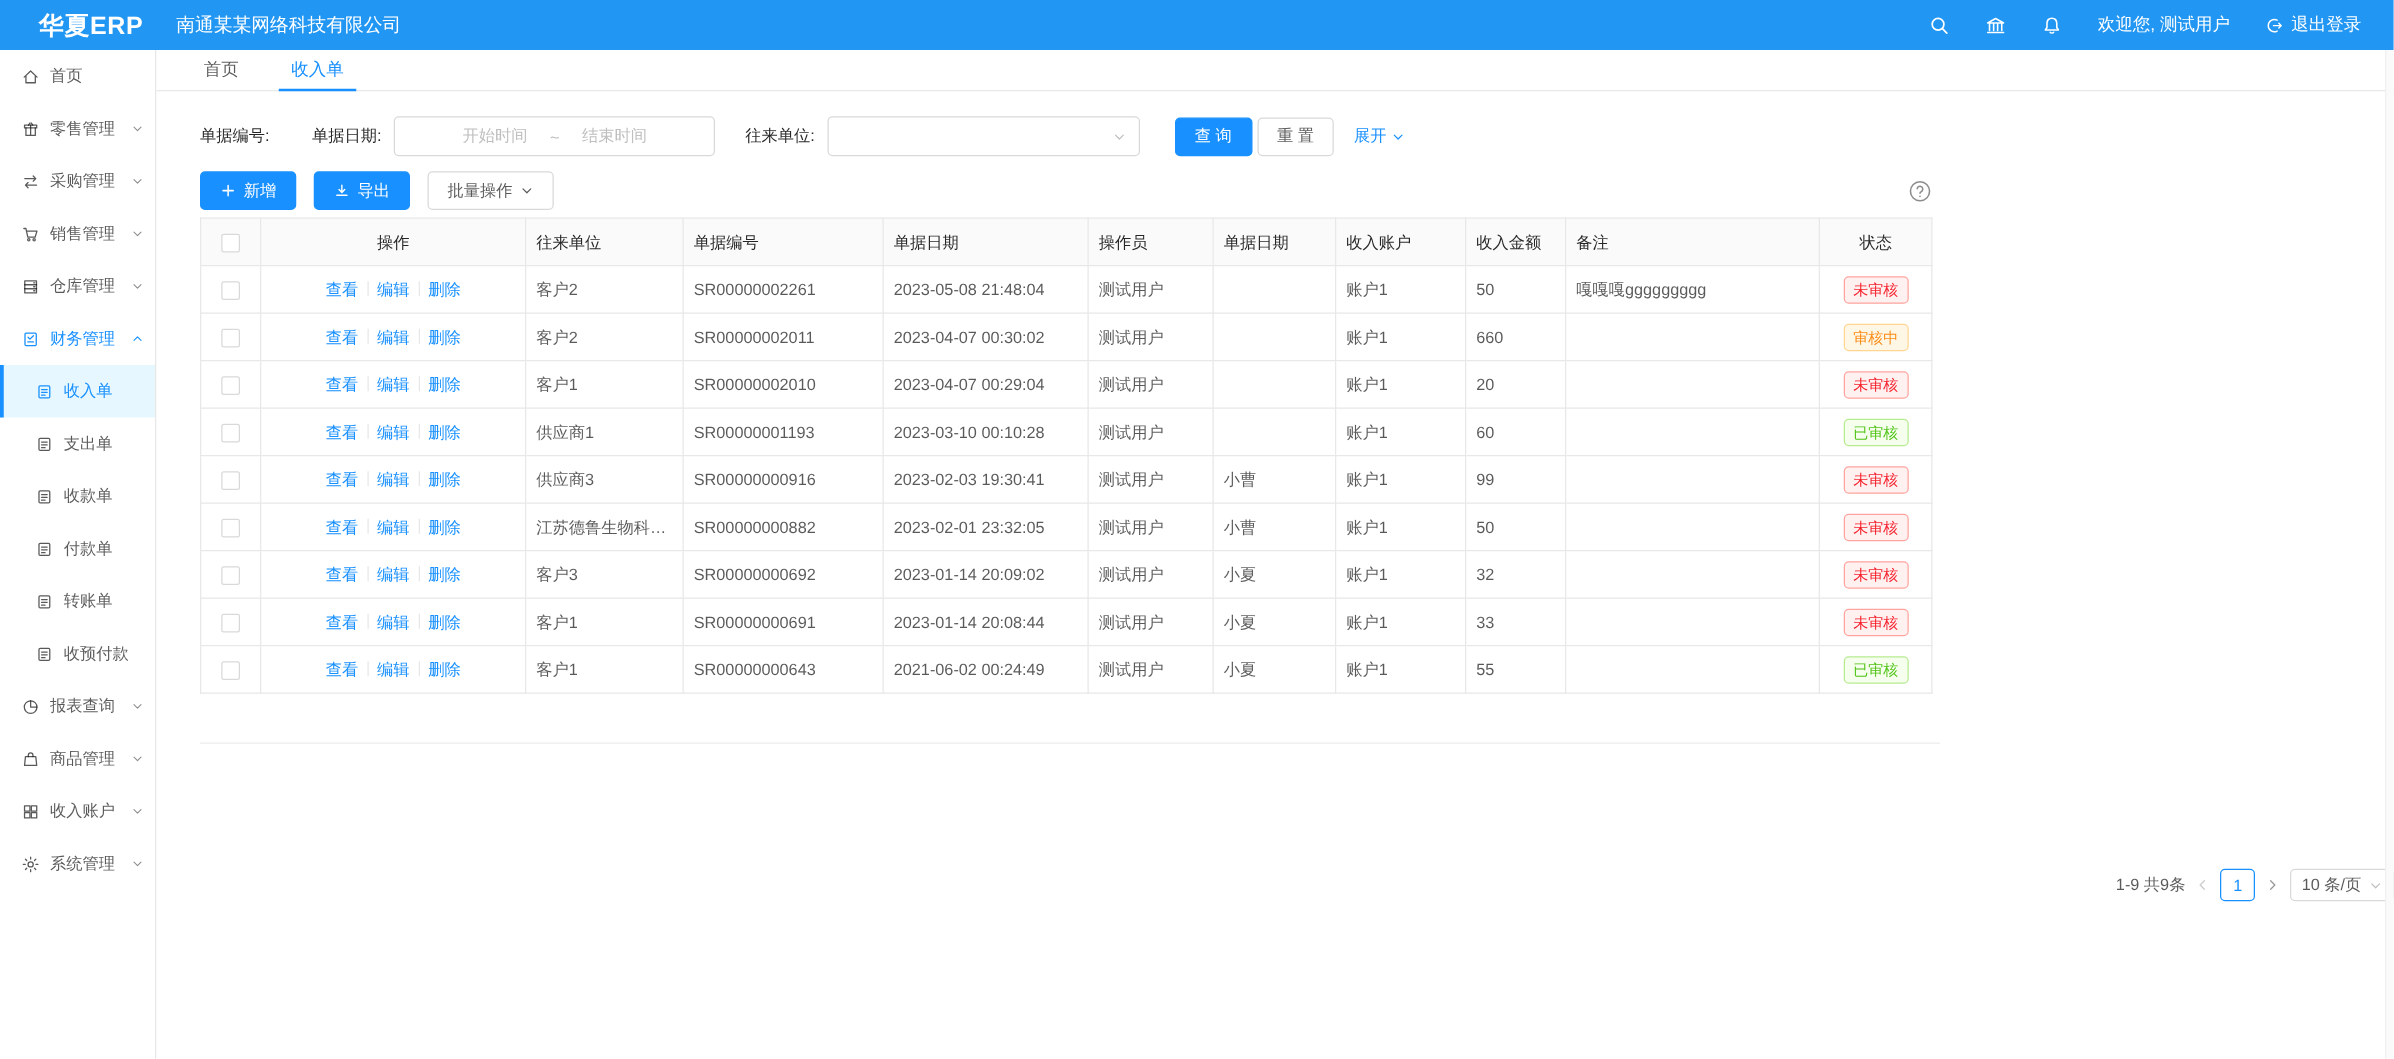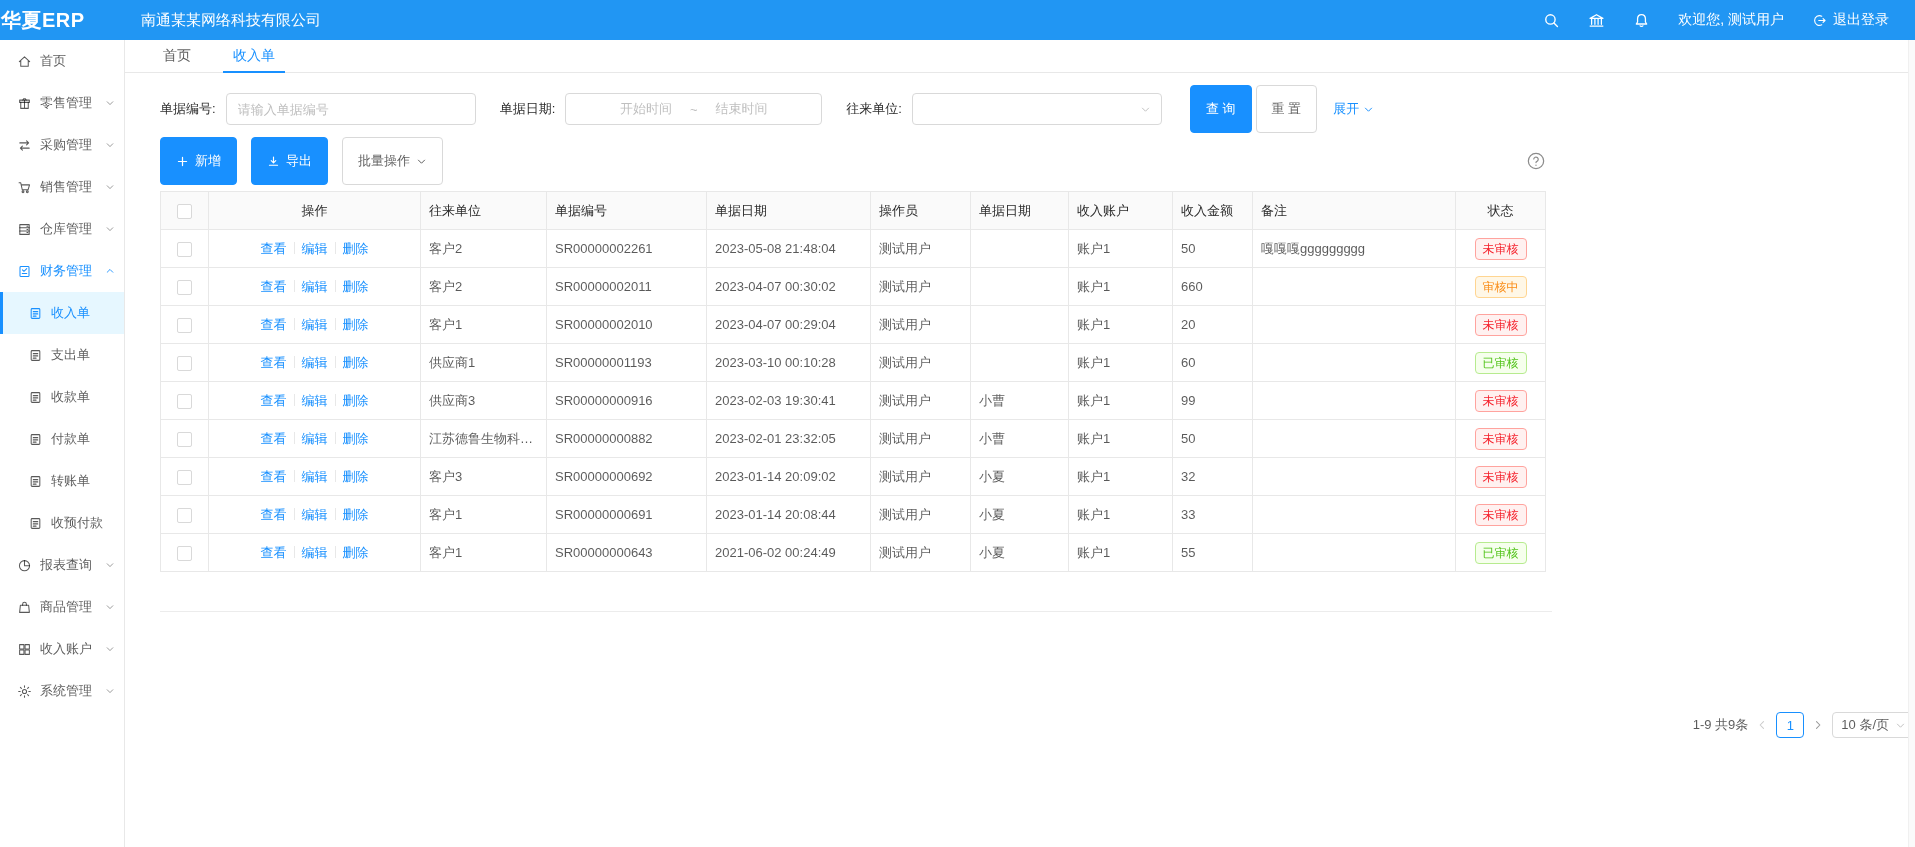--- a/index.html
+++ b/index.html
@@ -9,21 +9,21 @@
     font-family:"Liberation Sans","DejaVu Sans",sans-serif;
     font-size:13px; color:rgba(0,0,0,.65);
     --primary:#1890ff; --header-bg:#2196f3;
   }
   svg { display:block; }
   .icon { display:inline-flex; align-items:center; }
 
   
   .header { position:absolute; top:0; left:0; right:0; height:40px; background:var(--header-bg);
     display:flex; align-items:center; color:#fff; z-index:20; }
-  .logo { width:125px; padding-left:1px; font-size:20px; font-weight:bold; white-space:nowrap; letter-spacing:.5px; }
+  .logo { width:125px; padding-left:31px; font-size:20px; font-weight:bold; white-space:nowrap; letter-spacing:.5px; }
   .company { margin-left:16px; font-size:15px; white-space:nowrap; }
   .header-right { margin-left:auto; display:flex; align-items:center; gap:28px; padding-right:26px; font-size:14px; }
   .hicon { cursor:pointer; }
   .logout { display:inline-flex; align-items:center; gap:6px; cursor:pointer; }
 
   
   .sidebar { position:absolute; top:40px; left:0; bottom:0; width:125px; background:#fff;
     border-right:1px solid #e8e8e8; z-index:10; }
   .menu-item { position:relative; height:42px; display:flex; align-items:center;
     padding-left:17px; gap:8px; color:rgba(0,0,0,.65); cursor:pointer; white-space:nowrap; }
@@ -49,21 +49,21 @@
   .flabel { color:rgba(0,0,0,.85); margin-right:10px; white-space:nowrap; }
   .ml { margin-left:24px; }
   .finput { width:250px; height:32px; border:1px solid #d9d9d9; border-radius:4px; padding:0 11px;
     font-size:13px; color:rgba(0,0,0,.65); outline:none; font-family:inherit; }
   .finput::placeholder { color:#bfbfbf; }
   .daterange { width:257px; height:32px; border:1px solid #d9d9d9; border-radius:4px;
     display:flex; align-items:center; justify-content:center; gap:18px; color:#bfbfbf; cursor:pointer; }
   .fselect { width:250px; height:32px; border:1px solid #d9d9d9; border-radius:4px; position:relative;
     cursor:pointer; background:#fff; }
   .fselect .chev { position:absolute; right:10px; top:10px; color:#bfbfbf; }
-  .btn { height:48px; border-radius:4px; font-size:13px; display:inline-flex; align-items:center;
+  .btn { height:31px; border-radius:4px; font-size:13px; display:inline-flex; align-items:center;
     gap:6px; padding:0 15px; cursor:pointer; font-family:inherit; white-space:nowrap; }
   .btn-primary { background:var(--primary); border:1px solid var(--primary); color:#fff; }
   .btn-default { background:#fff; border:1px solid #d9d9d9; color:rgba(0,0,0,.65); }
   .sbtn { margin-left:28px; }
   .rbtn { margin-left:4px; }
   .expand { margin-left:16px; color:var(--primary); display:inline-flex; align-items:center; gap:4px;
     cursor:pointer; text-decoration:none; }
 
   
   .toolbar { width:1385px; display:flex; align-items:center; gap:14px; margin-top:12px; }
@@ -336,21 +336,20 @@
 <div class="main">
   <div class="tabbar" id="tabbar">
       <div class="tab">首页</div>
       <div class="tab active">收入单</div>
     </div>
 
   <div class="content">
 
     <div class="filter-row">
       <span class="flabel">单据编号:</span>
-      <input class="finput" placeholder="请输入单据编号" style="">
       <span class="flabel ml">单据日期:</span>
       <div class="daterange">
         <span>开始时间</span>
         <span>~</span>
         <span>结束时间</span>
       </div>
       <span class="flabel ml">往来单位:</span>
       <div class="fselect">
         <span class="chev icon">
             <svg width="11" height="11" viewBox="0 0 16 16" fill="none" stroke="currentColor" stroke-width="1.4" stroke-linecap="round" stroke-linejoin="round">

